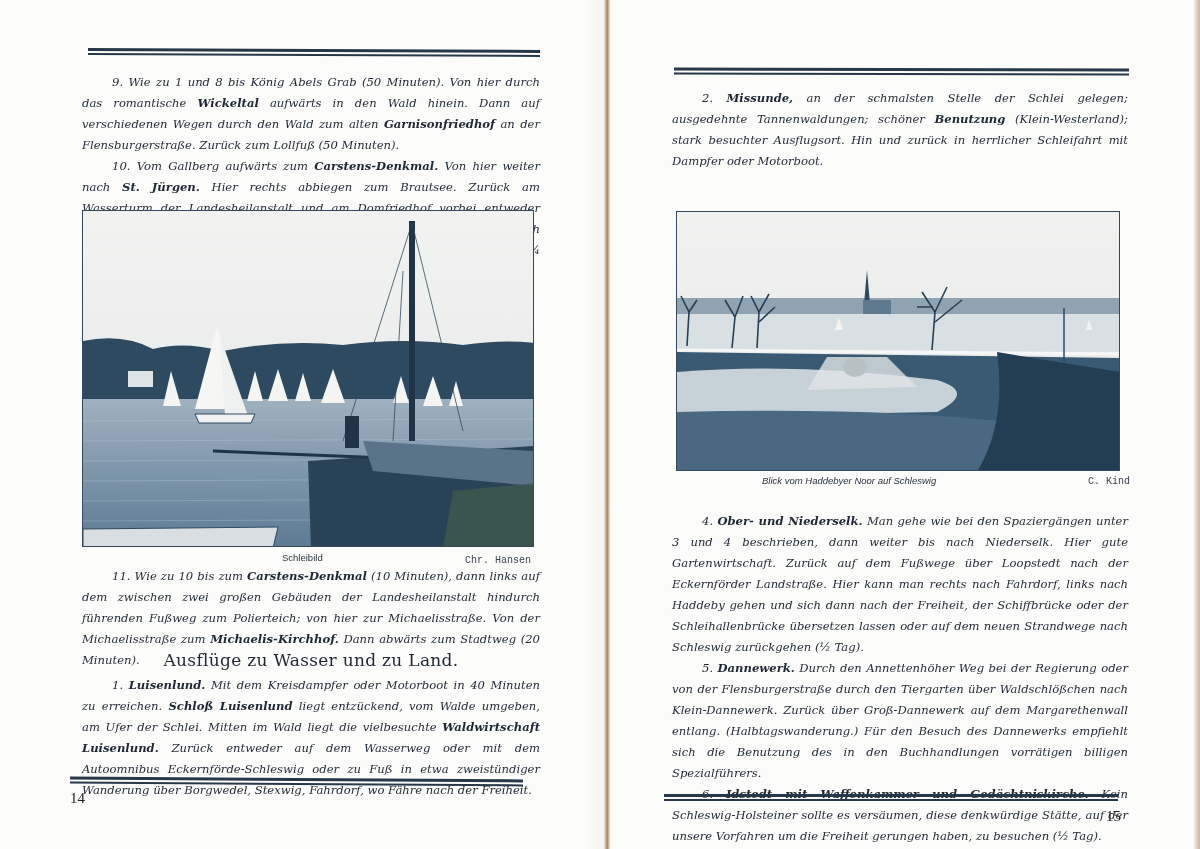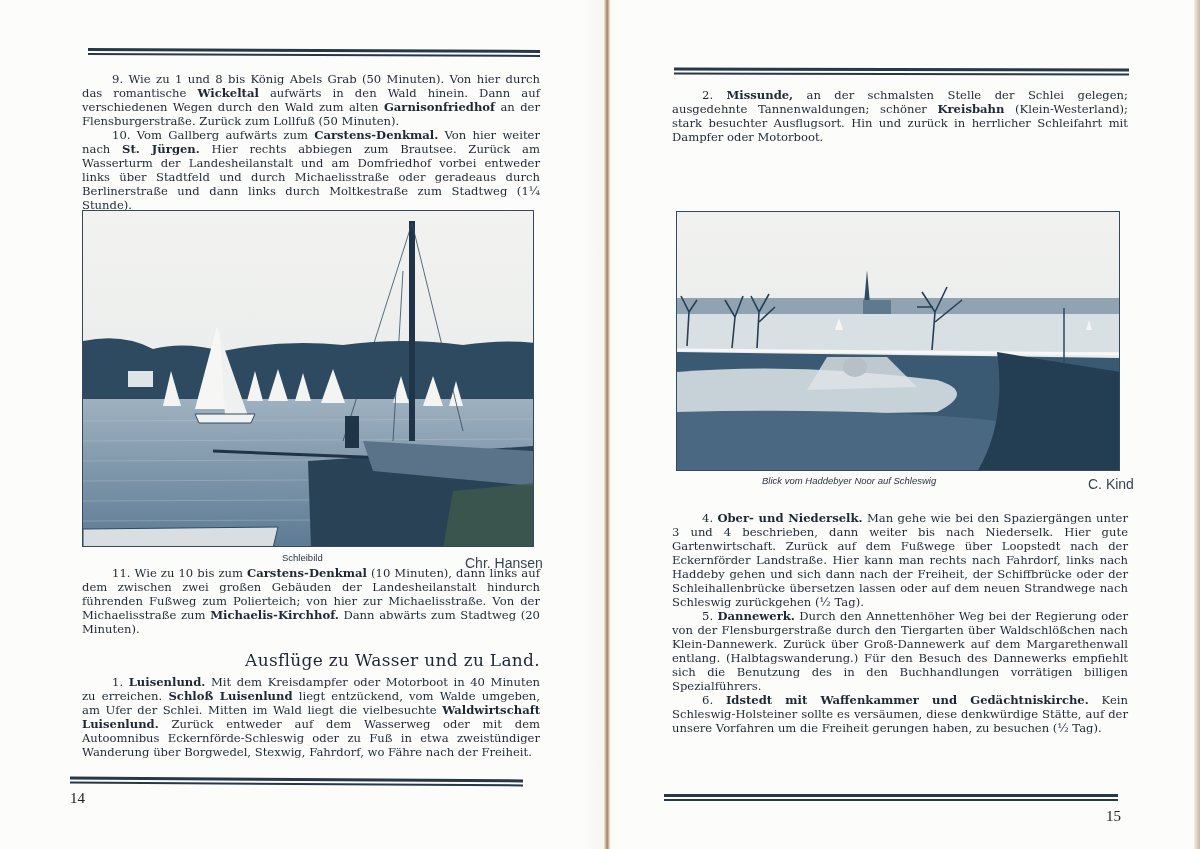--- a/index.html
+++ b/index.html
@@ -16,30 +16,30 @@
 
     .page { position: absolute; top: 0; height: 849px; }
     .page.left { left: 0; width: 600px; }
     .page.right { left: 612px; width: 588px; }
 
     .rule { position: absolute; height: 7px; }
     .rule::before, .rule::after { content: ""; position: absolute; left: 0; right: 0; background: #26384a; }
     .rule::before { top: 0; height: 3px; }
     .rule::after { top: 5px; height: 2px; }
 
-    .text-block { position: absolute; font-size: 11.6px; line-height: 14px; text-align: justify; color: #1e2834; }
+    .text-block { position: absolute; font-size: 11.6px; line-height: 21px; text-align: justify; color: #1e2834; font-style: italic; }
     .para { text-indent: 30px; margin-bottom: 0; }
     .para.gap { margin-top: 7px; }
     .para b { font-weight: bold; }
 
-    .section-title { position: absolute; font-size: 17px; text-align: right; letter-spacing: 0.3px; color: #1e2834; font-family: "DejaVu Serif", serif; }
+    .section-title { position: absolute; font-size: 17px; text-align: center; letter-spacing: 0.3px; color: #1e2834; font-family: "DejaVu Serif", serif; }
 
     .photo { position: absolute; border: 1px solid #34495c; overflow: hidden; }
     .caption { position: absolute; font-family: "Liberation Sans", sans-serif; font-size: 9.5px; color: #2a3440; }
-    .credit { position: absolute; font-family: Liberation Sans, sans-serif; font-size: 14px; color: #3a4450; }
+    .credit { position: absolute; font-family: Liberation Mono, monospace; font-size: 10px; color: #3a4450; }
 
     .page-number { position: absolute; font-family: Liberation Serif, serif; font-size: 15px; color: #222; }
   </style>
 </head>
 <body>
 
 <div class="spread">
 
   <div class="gutter-shade"></div>
   <div class="gutter"></div>
@@ -114,21 +114,21 @@
     </div>
 
     <div class="rule" style="left:70px; top:778px; width:453px; transform:rotate(0.35deg);"></div>
     <span class="page-number" style="left:70px; top:790px;">14</span>
   </div>
 
   <div class="page right">
     <div class="rule" style="left:62px; top:68px; width:455px; transform:rotate(0.15deg);"></div>
 
     <div class="text-block" style="left:60px; top:88px; width:456px;">
-      <p class="para"><span>2. </span><b>Missunde,</b><span> an der schmalsten Stelle der Schlei gelegen; ausgedehnte Tannenwaldungen; schöner </span><b>Kreisbahn</b><span> (Klein-Westerland); stark besuchter Ausflugsort. Hin und zurück in herrlicher Schleifahrt mit Dampfer oder Motorboot.</span></p>
+      <p class="para"><span>2. </span><b>Missunde,</b><span> an der schmalsten Stelle der Schlei gelegen; ausgedehnte Tannenwaldungen; schöner </span><b>Benutzung</b><span> (Klein-Westerland); stark besuchter Ausflugsort. Hin und zurück in herrlicher Schleifahrt mit Dampfer oder Motorboot.</span></p>
     </div>
 
     <div class="photo" style="left:64px; top:211px; width:444px; height:260px;">
       <svg width="444" height="260" viewBox="0 0 444 260">
         <defs>
           <linearGradient id="sky2" x1="0" y1="0" x2="0" y2="1">
             <stop offset="0" stop-color="#f1f2f0"></stop>
               <stop offset="1" stop-color="#e4e7e7"></stop>
           </linearGradient>
         </defs>

